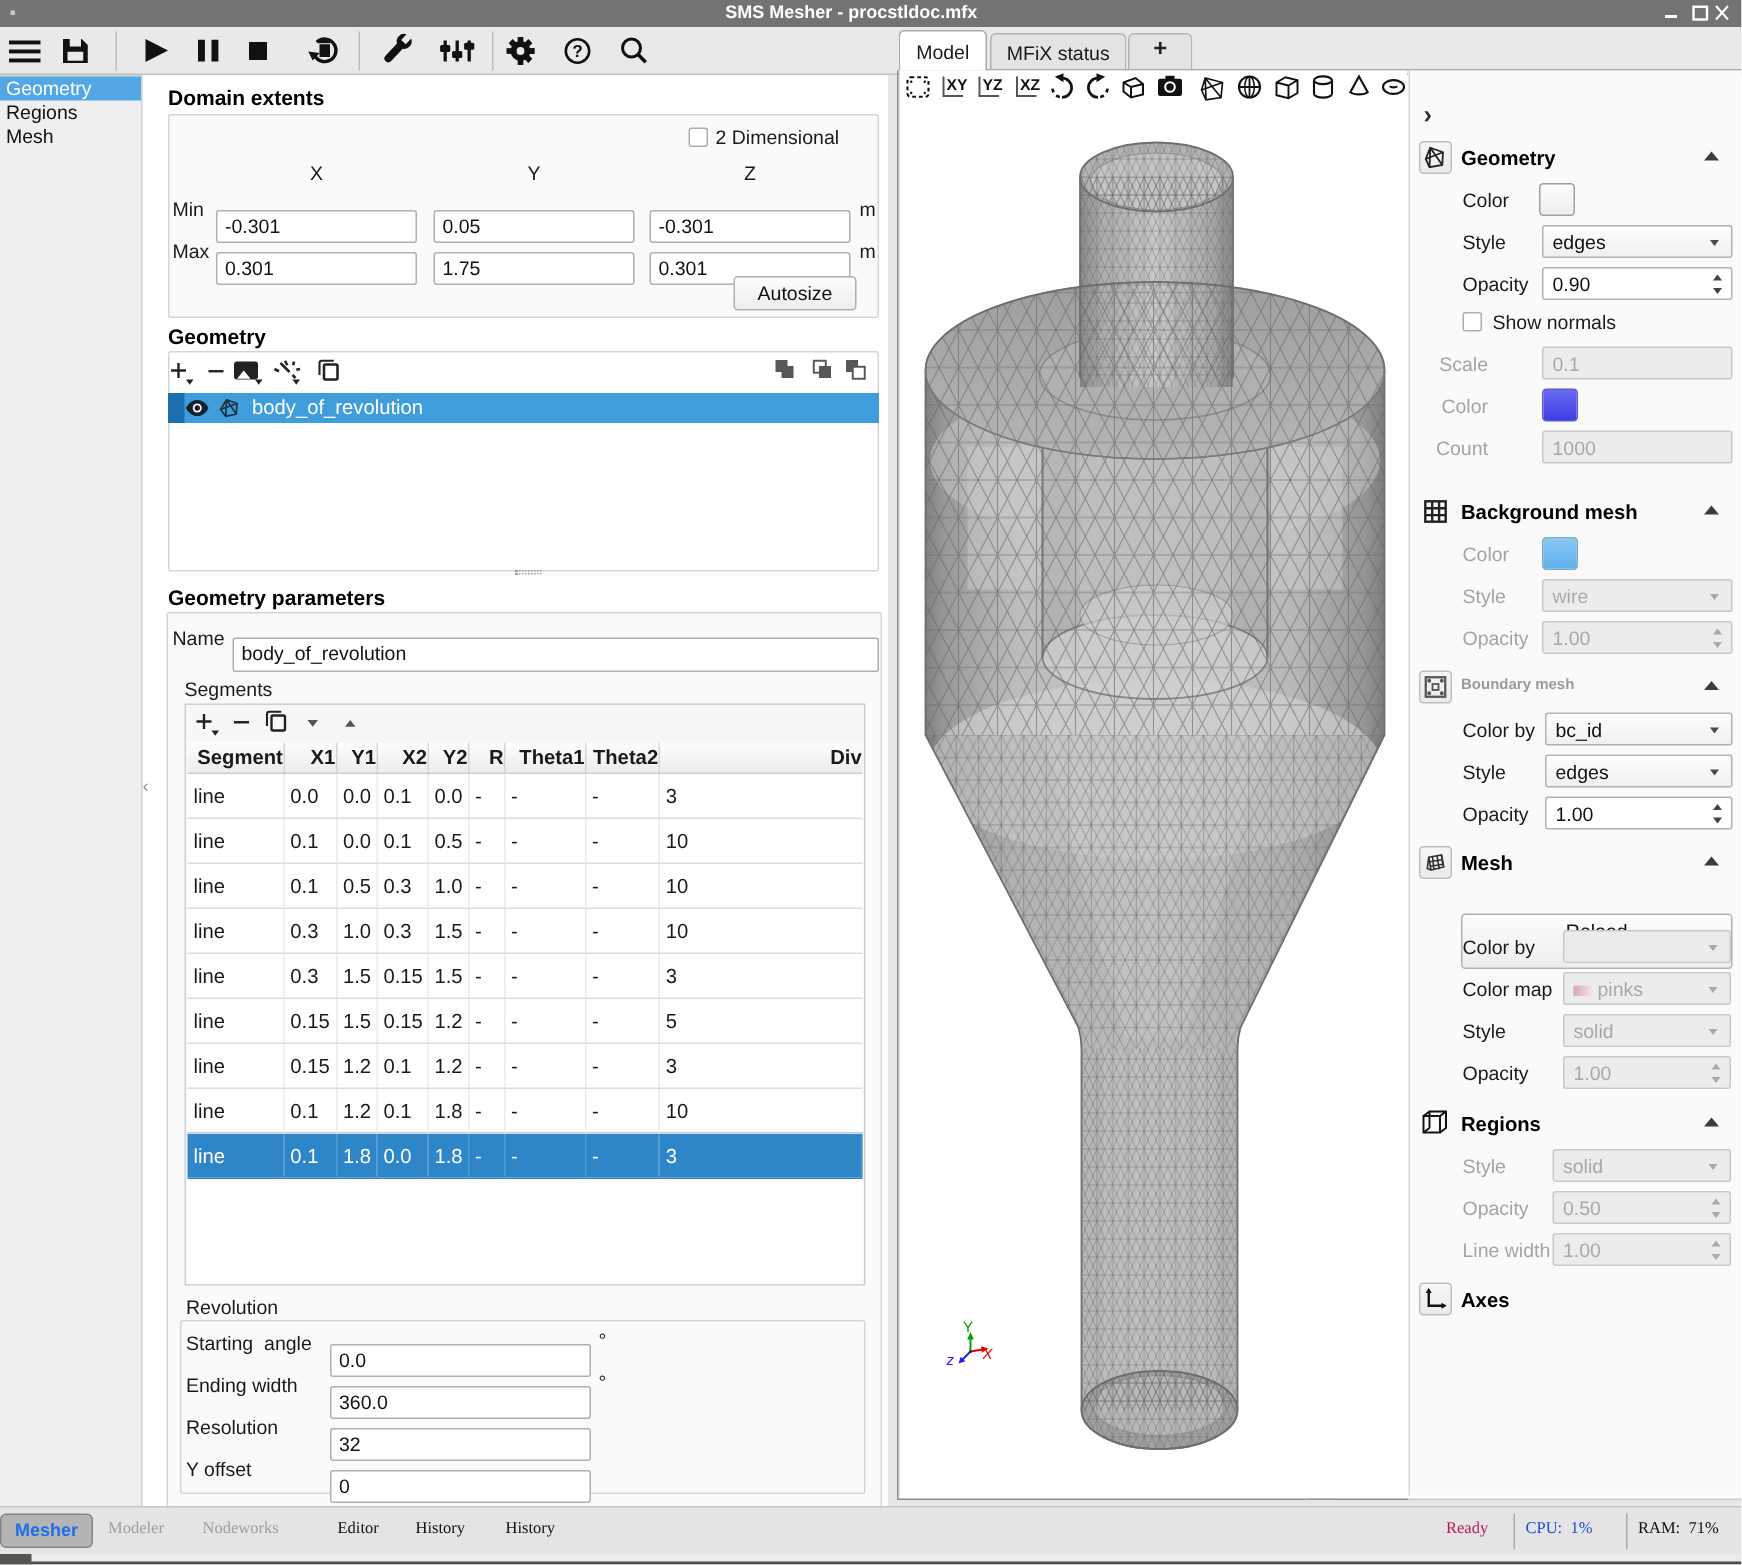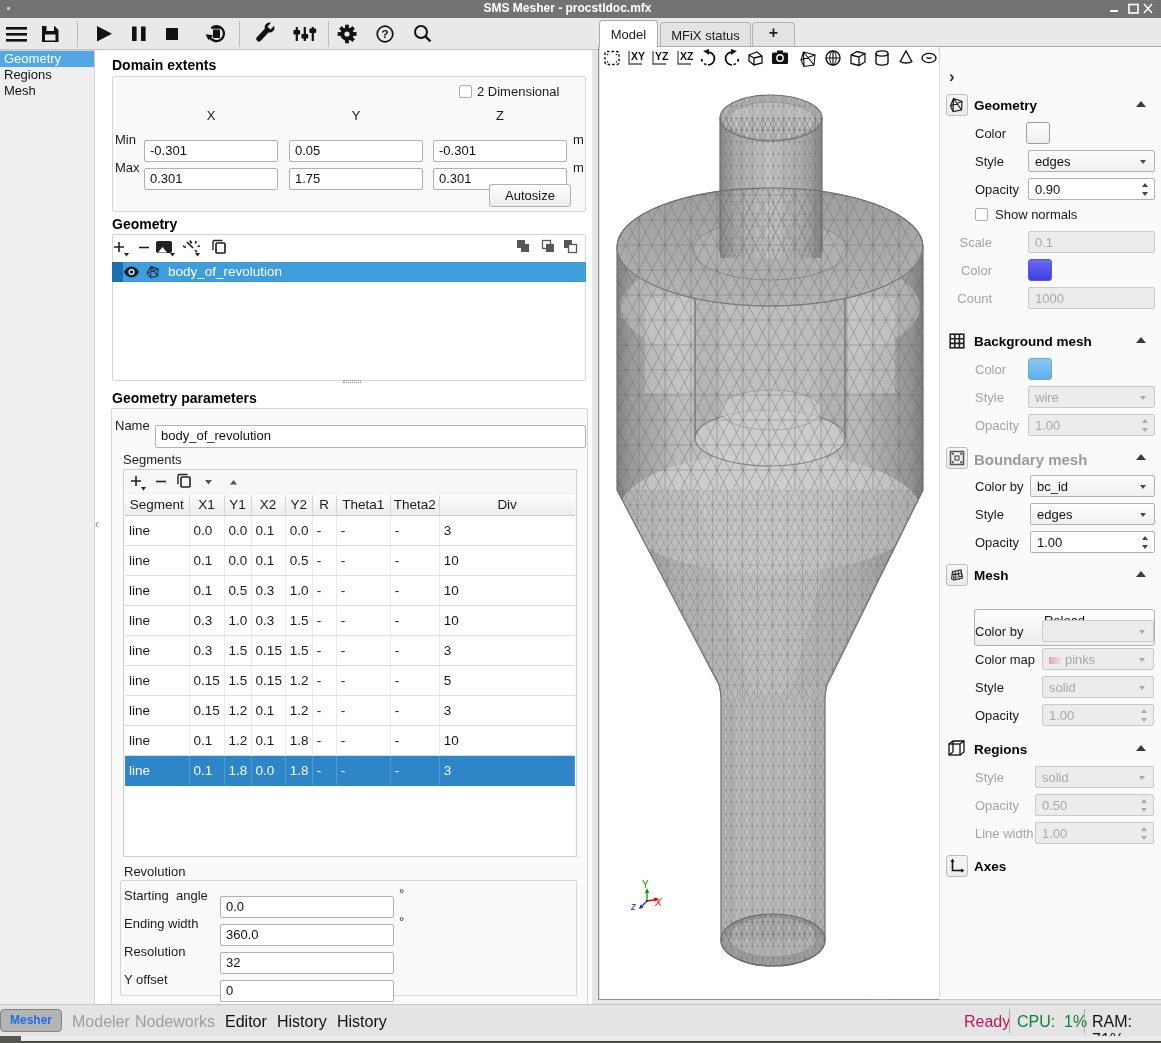--- a/index.html
+++ b/index.html
@@ -25,46 +25,46 @@
 .btn { position:absolute; background:linear-gradient(#fdfdfd,#ededed); border:1px solid #b0b0b0; border-radius:3px; font-size:13px; text-align:center; color:#111; }
 .cb { position:absolute; width:13px; height:13px; background:#fff; border:1px solid #aeaeae; border-radius:2px; }
 
 #divider { left:592px; top:50px; width:8px; height:954px; background:#e6e6e6; }
 
 #tabline { left:599px; top:46px; width:562px; height:1px; background:#a9a9a9; }
 .tab { position:absolute; font-size:13px; text-align:center; }
 #viewport { left:600px; top:47px; width:338px; height:950px; background:#fff; }
 #rightpanel { left:939px; top:47px; width:222px; height:950px; background:#fafafa; border-left:1px solid #d8d8d8; }
 .rp-h { position:absolute; font-weight:bold; font-size:13.5px; color:#000; }
-.rp-hd { position:absolute; font-weight:bold; font-size:15px; color:#9a9a9a; }
+.rp-hd { position:absolute; font-weight:bold; font-size:10px; color:#9a9a9a; }
 .rp-lbl { position:absolute; font-size:13px; color:#1a1a1a; }
 .rp-lbld { position:absolute; font-size:13px; color:#a4a4a4; }
 .icobtn { position:absolute; width:22px; height:22px; background:linear-gradient(#f6f6f6,#ebebeb); border:1px solid #bdbdbd; border-radius:3px; }
 .dd { position:absolute; height:22px; background:linear-gradient(#fdfdfd,#f0f0f0); border:1px solid #b2b2b2; border-radius:2px; font-size:13px; padding:3px 0 0 6px; color:#111; }
 .ddd { position:absolute; height:22px; background:#ececec; border:1px solid #c9c9c9; border-radius:2px; font-size:13px; padding:3px 0 0 6px; color:#a8a8a8; }
 .spin { position:absolute; height:22px; background:#fff; border:1px solid #b2b2b2; border-radius:2px; font-size:13px; padding:3px 0 0 6px; color:#111; }
 .spind { position:absolute; height:22px; background:#ececec; border:1px solid #c9c9c9; border-radius:2px; font-size:13px; padding:3px 0 0 6px; color:#a8a8a8; }
 .darr { position:absolute; width:0; height:0; border-left:3.5px solid transparent; border-right:3.5px solid transparent; border-top:4.5px solid #4a4a4a; }
 .darrd { position:absolute; width:0; height:0; border-left:3.5px solid transparent; border-right:3.5px solid transparent; border-top:4.5px solid #a8a8a8; }
 .swatch { position:absolute; width:24px; height:22px; border:1px solid #9d9d9d; border-radius:3px; }
 .caret { position:absolute; width:0; height:0; border-left:5px solid transparent; border-right:5px solid transparent; border-bottom:6px solid #3c3c3c; }
 .sup { position:absolute; width:0; height:0; border-left:3px solid transparent; border-right:3px solid transparent; border-bottom:4px solid #444; }
 .sdn { position:absolute; width:0; height:0; border-left:3px solid transparent; border-right:3px solid transparent; border-top:4px solid #444; }
 .supd { position:absolute; width:0; height:0; border-left:3px solid transparent; border-right:3px solid transparent; border-bottom:4px solid #aaa; }
 .sdnd { position:absolute; width:0; height:0; border-left:3px solid transparent; border-right:3px solid transparent; border-top:4px solid #aaa; }
 
 #statusbar { left:0; top:1004px; width:1161px; height:32px; background:#e4e4e4; border-top:1px solid #c6c6c6; }
-.st { position:absolute; top:8px; font-size:16px; }
+.st { position:absolute; top:8px; font-size:11px;font-family:Liberation Serif, serif; }
 .ssep { position:absolute; top:4px; width:1px; height:24px; background:#aaa; }
 #mesherbtn { position:absolute; left:0px; top:4px; width:62px; height:23px; background:#b4b4b4; border:1px solid #848484; border-radius:4px; color:#1d6ee8; font-weight:bold; font-size:12px; text-align:center; padding-top:3px; }
 #bottomstrip { left:0; top:1036px; width:1161px; height:7px; background:#ebebeb; border-bottom:2px solid #4a4a46; }
 #bottomchunk { left:0; top:1036px; width:21px; height:7px; background:#57564e; }
 
 #segtable { position:absolute; left:1px; top:25px; width:450px; border-collapse:collapse; table-layout:fixed; font-size:13.5px; background:#fff; }
-#segtable th { height:20px; font-weight:normal; background:linear-gradient(#fdfdfd,#ececec); border-right:1px solid #d5d5d5; border-bottom:1px solid #c9c9c9; text-align:center; }
+#segtable th { height:20px; font-weight:bold; background:linear-gradient(#fdfdfd,#ececec); border-right:1px solid #d5d5d5; border-bottom:1px solid #c9c9c9; text-align:right; }
 #segtable th:last-child { border-right:none; }
 #segtable td { height:30px; border-right:1px solid #ebebeb; border-bottom:1px solid #dcdcdc; padding-left:4px; vertical-align:middle; }
 #segtable td:last-child { border-right:none; }
 #segtable tr.sel td { background:#2e86c8; color:#fff; border-right:1px solid #4d9ad4; border-bottom:1px solid #2e86c8; }
 </style>
 </head>
 <body>
 <div id="titlebar" class="abs">
   <div style="position:absolute;left:7px;top:7px;width:3px;height:3px;background:#c9c9c6;"></div>
   <div class="t">SMS Mesher - procstldoc.mfx</div>
@@ -612,21 +612,21 @@
 </div>
 <div id="statusbar" class="abs">
   <div id="mesherbtn">Mesher</div>
   <div class="st" style="left:72px;color:#9e9e9e;">Modeler</div>
   <div class="st" style="left:135px;color:#9e9e9e;">Nodeworks</div>
   <div class="st" style="left:225px;color:#111;">Editor</div>
   <div class="st" style="left:277px;color:#111;">History</div>
   <div class="st" style="left:337px;color:#111;">History</div>
   <div class="st" style="left:964px;color:#be185d;">Ready</div>
   <div class="ssep" style="left:1009px"></div>
-  <div class="st" style="left:1017px;color:#15803d;text-align:right;">CPU:&nbsp; 1%</div>
+  <div class="st" style="left:1017px;color:#1d4ed8;text-align:right;">CPU:&nbsp; 1%</div>
   <div class="ssep" style="left:1084px"></div>
   <div class="st" style="left:1092px;color:#111;">RAM:&nbsp; 71%</div>
 </div>
 <div class="abs" style="left:598px;top:47px;width:1px;height:953px;background:#8d8d8d;"></div>
 <div class="abs" style="left:598px;top:999px;width:341px;height:1px;background:#8d8d8d;"></div>
 <div class="abs" style="left:939px;top:999px;width:222px;height:1px;background:#c9c9c9;"></div>
 <div class="abs" style="left:599px;top:1000px;width:562px;height:4px;background:#e6e6e6;"></div>
 <div class="abs" style="left:869px;top:999px;width:20px;height:3px;border-top:1px dotted #9a9a9a;"></div>
 <div id="bottomstrip" class="abs"></div>
 <div id="bottomchunk" class="abs"></div>

